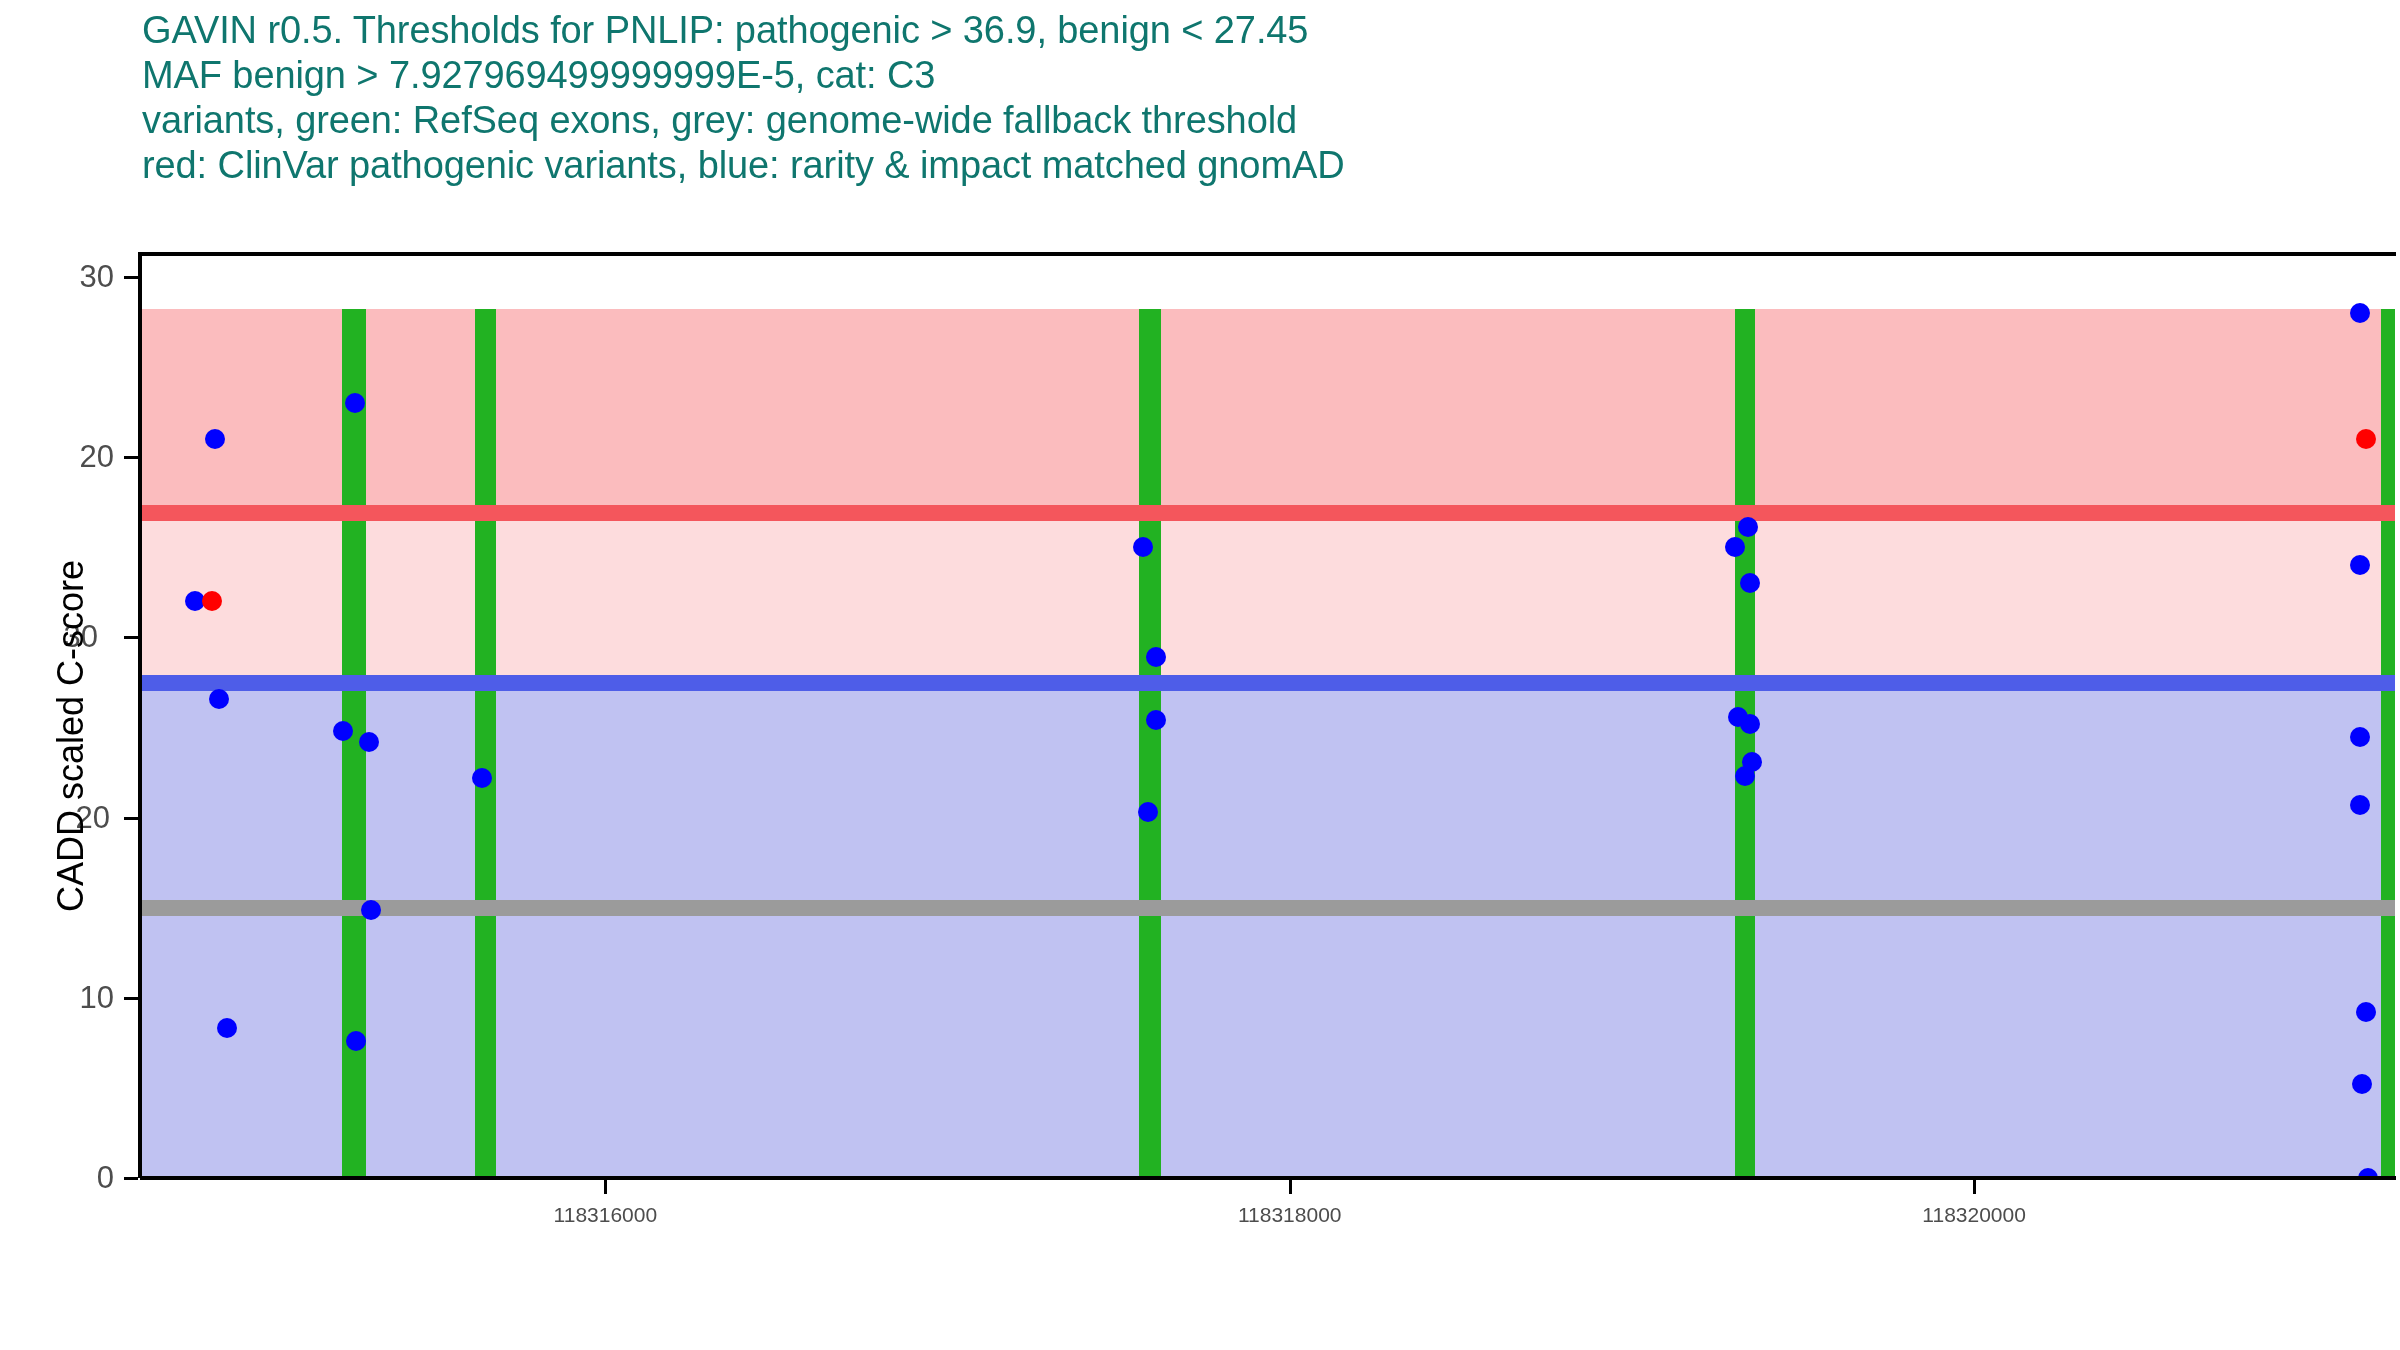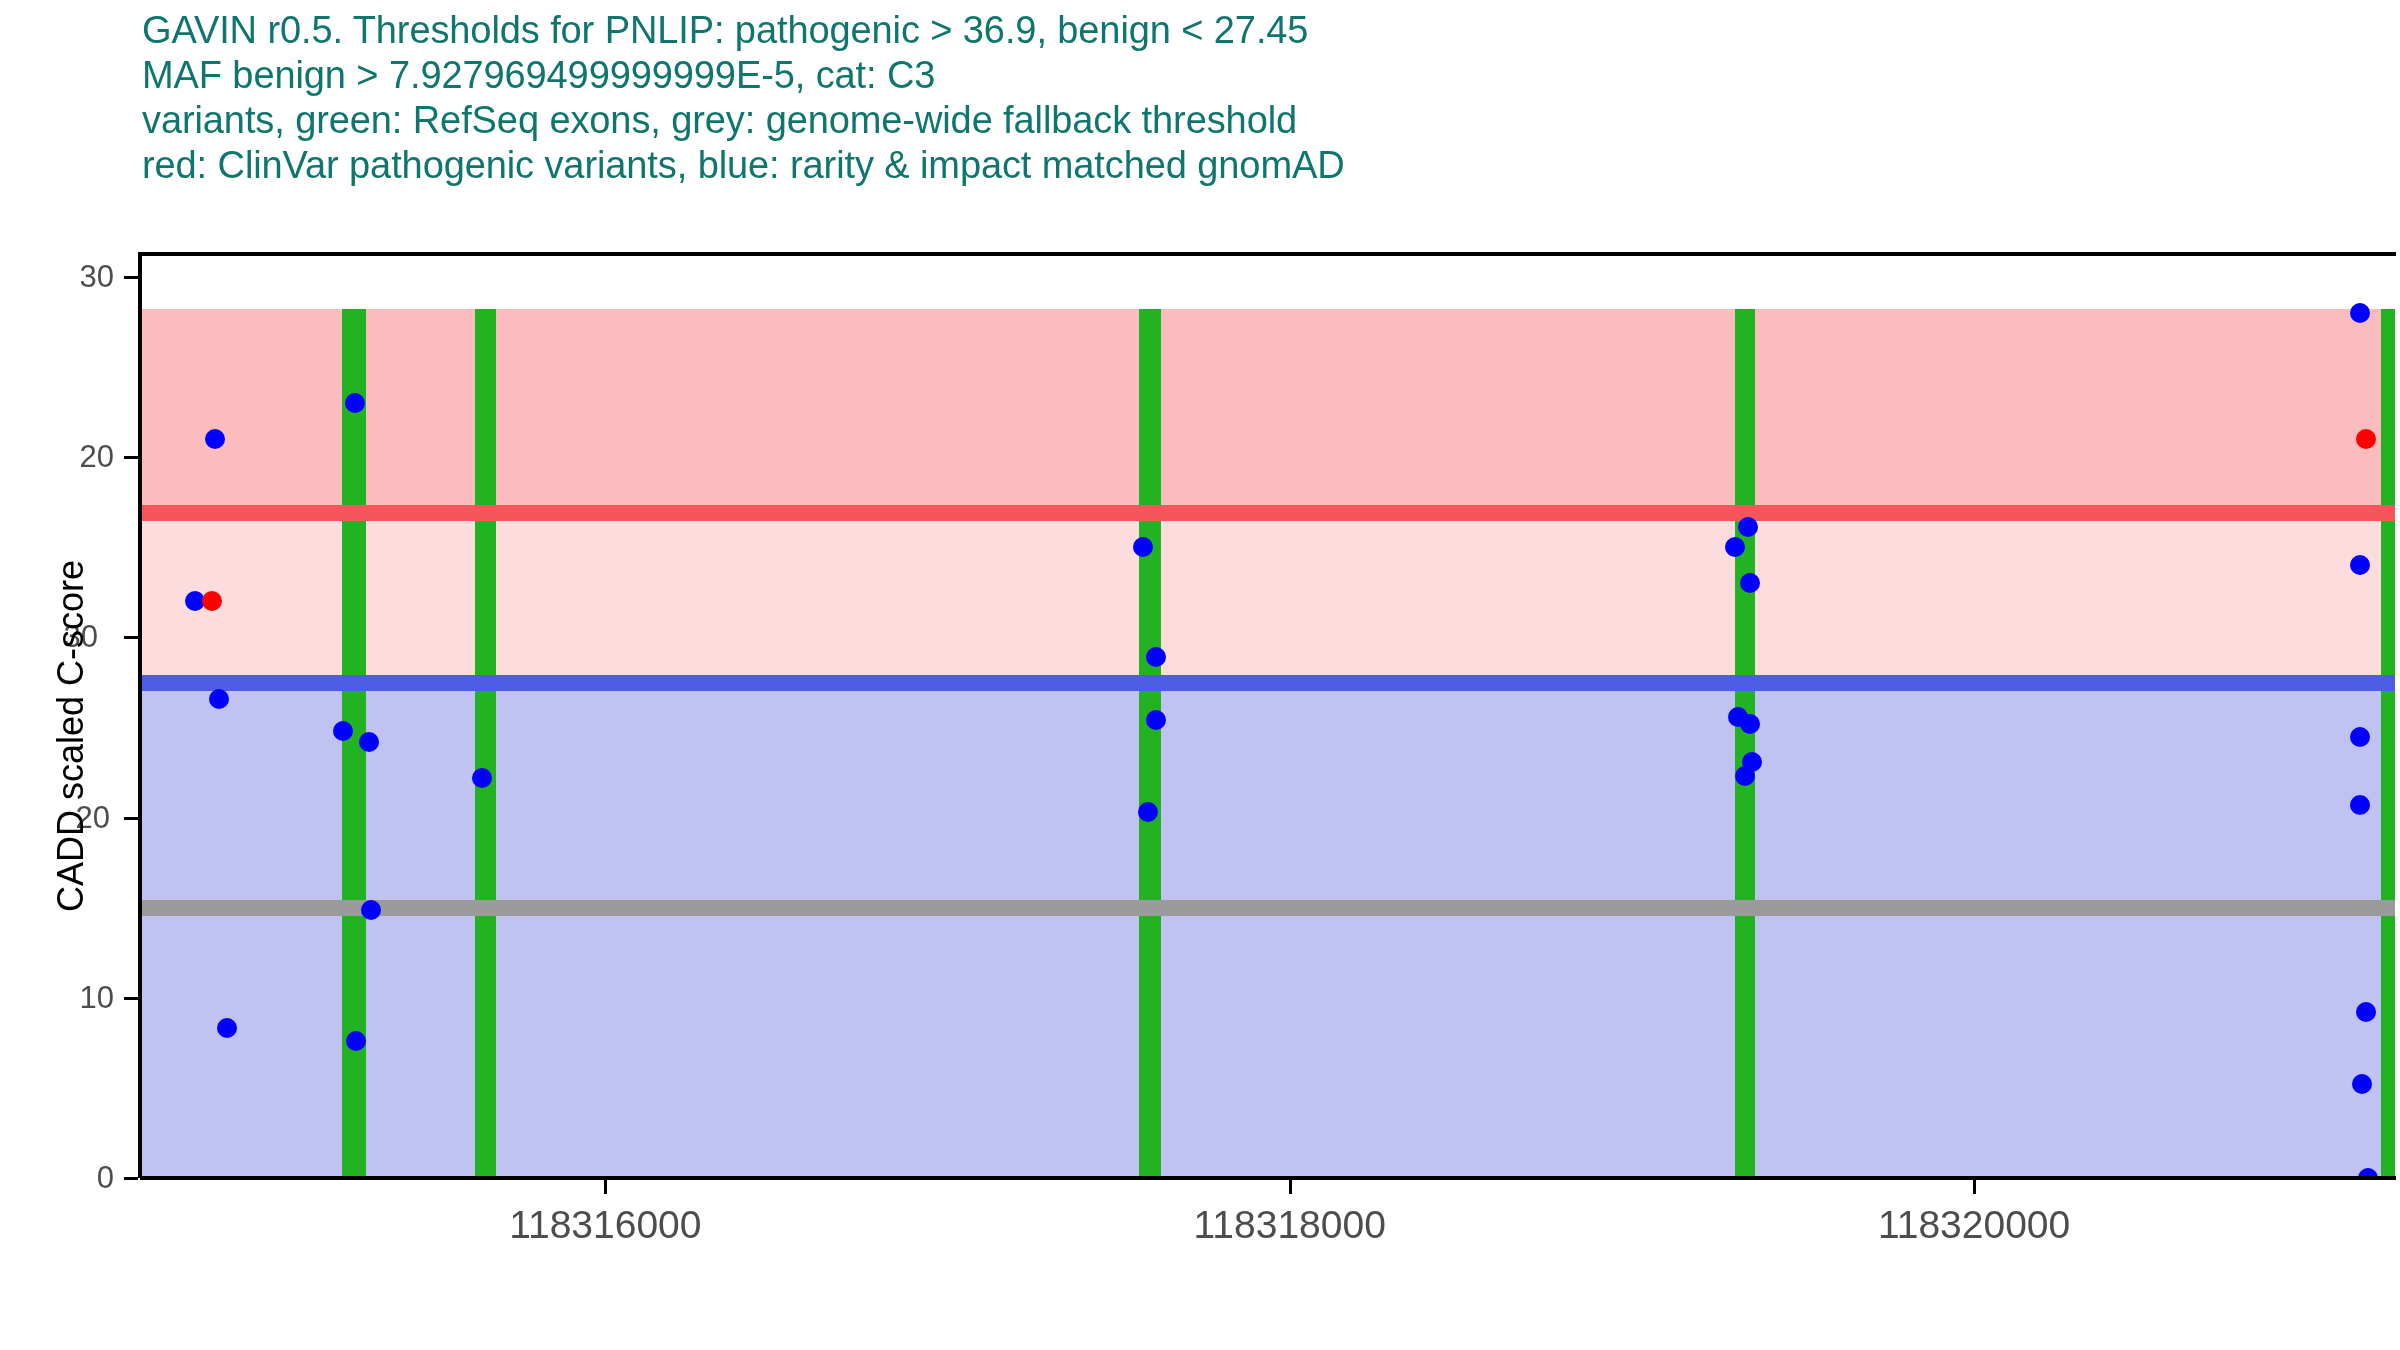--- a/index.html
+++ b/index.html
@@ -116,21 +116,21 @@
   }
 
   .xtick-mark {
     position: absolute;
     width: 3px;
     height: 14px;
     background: #000000;
   }
   .xtick-label {
     position: absolute;
-    font-size: 39px;
+    font-size: 21px;
     color: #4d4d4d;
     text-align: center;
     width: 280px;
     transform: translateX(-50%);
   }
 
   #y-axis-title {
     position: absolute;
     left: -249px;
     top: 715px;

